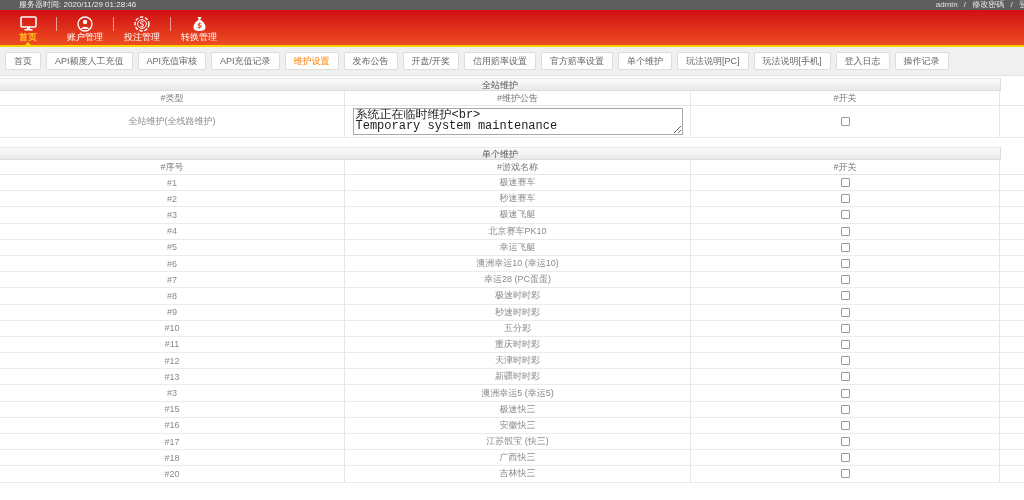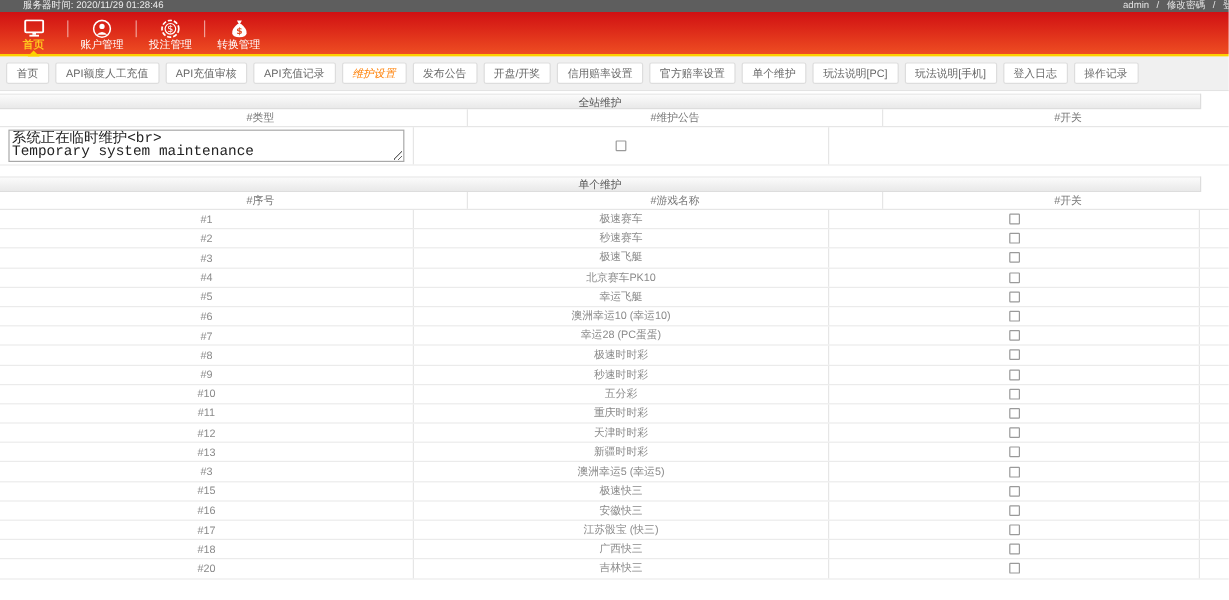--- a/index.html
+++ b/index.html
@@ -25,33 +25,33 @@
         width:0; height:0; border-left:5px solid transparent; border-right:5px solid transparent;
         border-bottom:5px solid #fdd000; }
   .nav-sep { width:1px; height:14px; background:rgba(255,255,255,.55); align-self:flex-start; margin-top:7px; }
 
   
   .tabbar { height:29px; background:#f0f0f0; border-bottom:1px solid #e3e3e3;
             display:flex; align-items:flex-start; padding:5px 0 0 5px; gap:5px; }
   .tab { height:18px; line-height:16px; padding:0 8px; background:#fff;
          border:1px solid #ddd; border-radius:2px; font-size:9px; color:#666;
          cursor:pointer; white-space:nowrap; }
-  .tab.active { color:#ff7e00;font-style:italic; }
+  .tab.active { color:#ff7e00; }
 
   
   .content { background:#fff; }
   .spacer-sm { height:2px; } .spacer-md { height:9px; }
   .grid { display:grid; grid-template-columns:345px 346px 309px 24px; width:1024px; }
   .band-cell { grid-column:1 / span 3; background:linear-gradient(#fbfbfb,#e9e9e9);
                text-align:center; font-size:9px; color:#555; line-height:13px; height:13px;
                border-bottom:1px solid #ddd; border-top:1px solid #e8e8e8; }
   .band-tail { border-left:1px solid #ddd; }
   .hdr-cell, .row-cell { display:flex; align-items:center; justify-content:center;
                font-size:9px; color:#777; border-right:1px solid #e6e6e6; }
-  .hdr-row { border-bottom:1px solid #e6e6e6; height:15px;padding-left:45px; }
+  .hdr-row { border-bottom:1px solid #e6e6e6; height:15px; }
   .hdr-row .hdr-cell:last-child, .body-row .row-cell.tail { border-right:none; }
   .body-row { border-bottom:1px solid #ebebeb; }
   .body-row .row-cell { color:#8a8a8a; }
   .notice-row { height:32px; }
   .game-row { height:16.2px; }
   textarea.notice { width:330px; height:27px; resize:both; border:1px solid #a9a9a9;
         font-family:Liberation Mono, monospace; font-size:12px;
         line-height:11px; color:#222; padding:1px 2px; background:#fff; }
   input.switch { appearance:none; -webkit-appearance:none; width:9px; height:9px;
         border:1px solid #9a9a9a; border-radius:1px; background:#fff; cursor:pointer; }
@@ -141,20 +141,21 @@
     <div class="band-cell">全站维护</div>
     <div class="band-tail"></div>
   </div>
   <div class="grid hdr-row">
     <div class="hdr-cell">#类型</div>
     <div class="hdr-cell">#维护公告</div>
     <div class="hdr-cell">#开关</div>
     <div class="hdr-cell"></div>
   </div>
   <div class="grid body-row notice-row">
+    <div class="row-cell">全站维护(全线路维护)</div>
     <div class="row-cell">
       <textarea class="notice" style="">系统正在临时维护&lt;br&gt;
 Temporary system maintenance</textarea>
     </div>
     <div class="row-cell">
       <input type="checkbox" class="switch" style="">
     </div>
     <div class="row-cell tail"></div>
   </div>
 

